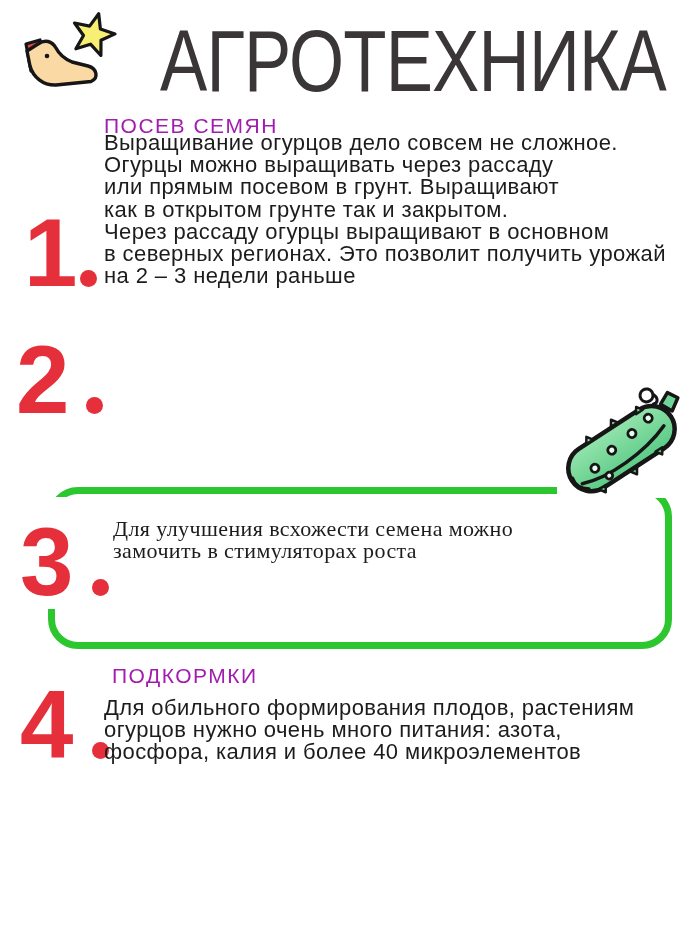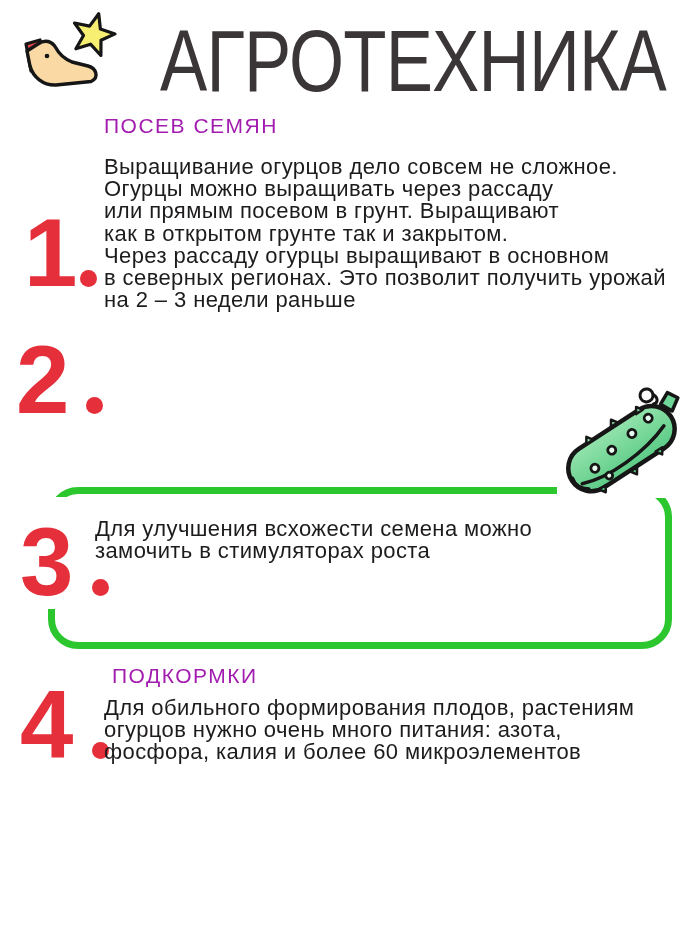--- a/index.html
+++ b/index.html
@@ -46,40 +46,40 @@
       <path d="M82.7,5.8 L84.4,21 L99,25.9 L85,32.2 L84.9,47.5 L74.5,36.2 L59.9,40.8 L67.5,27.5 L58.5,15 L73.6,18.1 Z" fill="#f6ef71" stroke="#161616" stroke-width="3.2" stroke-linejoin="round"></path>
       <path d="M10,36 L24,32 L30,58 L15,63 Z" fill="#e84a50" stroke="#161616" stroke-width="3.2" stroke-linejoin="round"></path>
       <path d="M22,36 C29,31 36,33 40,40 C43,46 49,51 56,54 L72,58 C81,60.5 83,70 75,73.5 L40,77 C27,77.5 17,69 14,58 L11,43 Z" fill="#fbd9a4" stroke="#161616" stroke-width="3.4" stroke-linejoin="round"></path>
       <circle cx="31" cy="48" r="2.3" fill="#161616"></circle>
     </svg>
   </div>
 
   <div class="abs title z5" style="left:160px;top:17px;">АГРОТЕХНИКА</div>
 
   <div class="abs heading z5" style="left:104px;top:115px;">ПОСЕВ СЕМЯН</div>
-  <div class="abs body-text z5" style="left:104px;top:156px;width:580px;">Выращивание огурцов дело совсем не сложное.
+  <div class="abs body-text z5" style="left:104px;top:132px;width:580px;">Выращивание огурцов дело совсем не сложное.
 Огурцы можно выращивать через рассаду
 или прямым посевом в грунт. Выращивают
 как в открытом грунте так и закрытом.
 Через рассаду огурцы выращивают в основном
 в северных регионах. Это позволит получить урожай
 на 2 – 3 недели раньше</div>
   <div class="abs bignum z4" style="left:24px;top:205px;">1</div>
   <div class="abs numdot z4" style="left:80px;top:270px;"></div>
 
   <div class="abs bignum z4" style="left:16px;top:332px;">2</div>
   <div class="abs numdot z4" style="left:86px;top:397px;"></div>
 
 
   <div class="abs greenbox"></div>
 
   <div class="abs border-gap" style="left:34px;top:497px;width:46px;height:112px;"></div>
   <div class="abs border-gap" style="left:557px;top:483px;width:112px;height:15px;"></div>
 
-  <div class="abs body-text z5" style="left:95px;top:518px;width:540px;">Для улучшения всхожести семена можно
+  <div class="abs body-text z5" style="left:113px;top:518px;width:540px;font-family:Liberation Serif, serif;">Для улучшения всхожести семена можно
 замочить в стимуляторах роста</div>
   <div class="abs bignum z4" style="left:20px;top:514px;">3</div>
   <div class="abs numdot z4" style="left:92px;top:579px;"></div>
 
   <div class="abs z3" style="left:552px;top:375px;width:148px;height:148px;">
     <svg width="148" height="148" viewBox="0 0 148 148">
       <defs>
         <linearGradient id="cg" x1="0" y1="0" x2="0" y2="1">
           <stop offset="0" stop-color="#93e3ac"></stop>
           <stop offset="1" stop-color="#5bcb86"></stop>
@@ -104,17 +104,17 @@
         <path d="M54,-16 L66,-22 L72,-12 L60,-4 Z" fill="#6fd599" stroke="#161616" stroke-width="3.5" stroke-linejoin="round"></path>
         <circle cx="47" cy="-31" r="6.5" fill="none" stroke="#161616" stroke-width="3"></circle>
         <path d="M53,-28 C56,-22 52,-18 48,-20" fill="none" stroke="#161616" stroke-width="3" stroke-linecap="round"></path>
       </g>
     </svg>
   </div>
 
   <div class="abs heading z5" style="left:112px;top:665px;">ПОДКОРМКИ</div>
   <div class="abs body-text z5" style="left:104px;top:697px;width:580px;">Для обильного формирования плодов, растениям
 огурцов нужно очень много питания: азота,
-фосфора, калия и более 60 микроэлементов</div>
+фосфора, калия и более 40 микроэлементов</div>
   <div class="abs bignum z4" style="left:20px;top:677px;">4</div>
   <div class="abs numdot z4" style="left:92px;top:742px;"></div>
 
 </div>
 
 </body></html>

